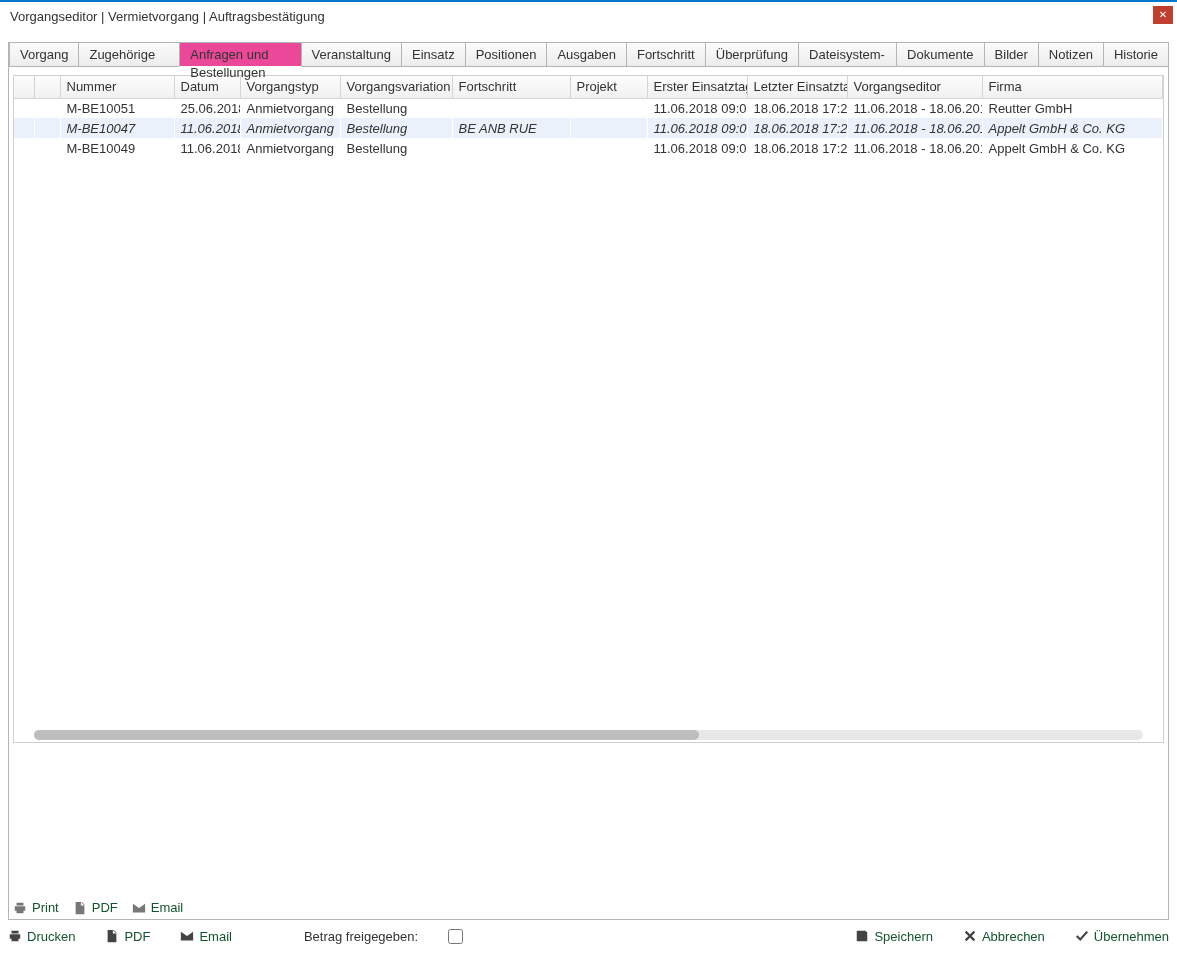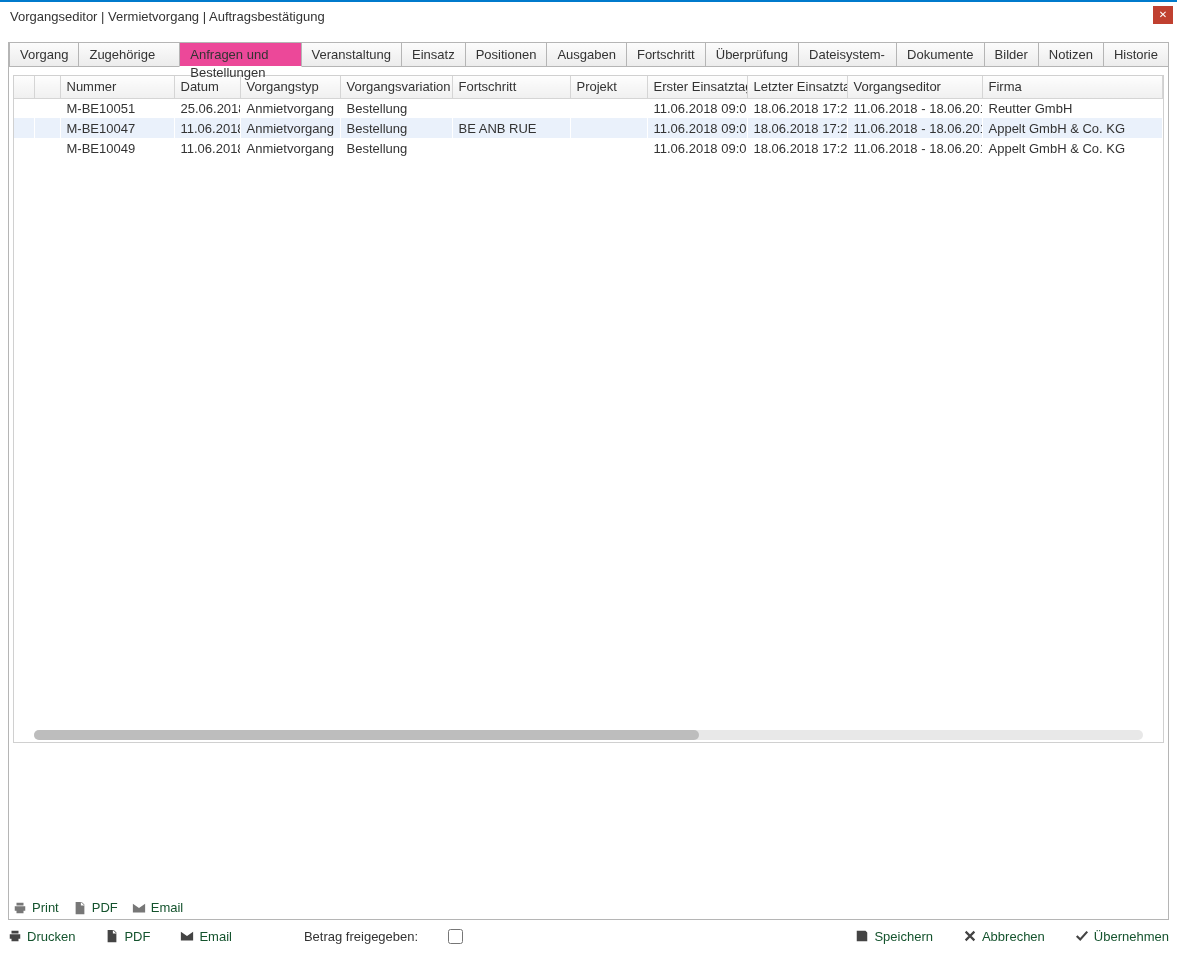--- a/index.html
+++ b/index.html
@@ -117,20 +117,21 @@
     }
     table.grid td {
       padding: 1px 6px;
       height: 20px;
       overflow: hidden;
       white-space: nowrap;
       border-right: 1px solid transparent;
     }
     table.grid tr.selected td {
       background: #eaf1fb;
+      font-style: italic;
     }
     .col-handle { width: 20px; }
     .col-icon   { width: 26px; }
     .col-nummer { width: 114px; }
     .col-datum  { width: 66px; }
     .col-typ    { width: 100px; }
     .col-var    { width: 112px; }
     .col-fort   { width: 118px; }
     .col-proj   { width: 77px; }
     .col-erster { width: 100px; }

